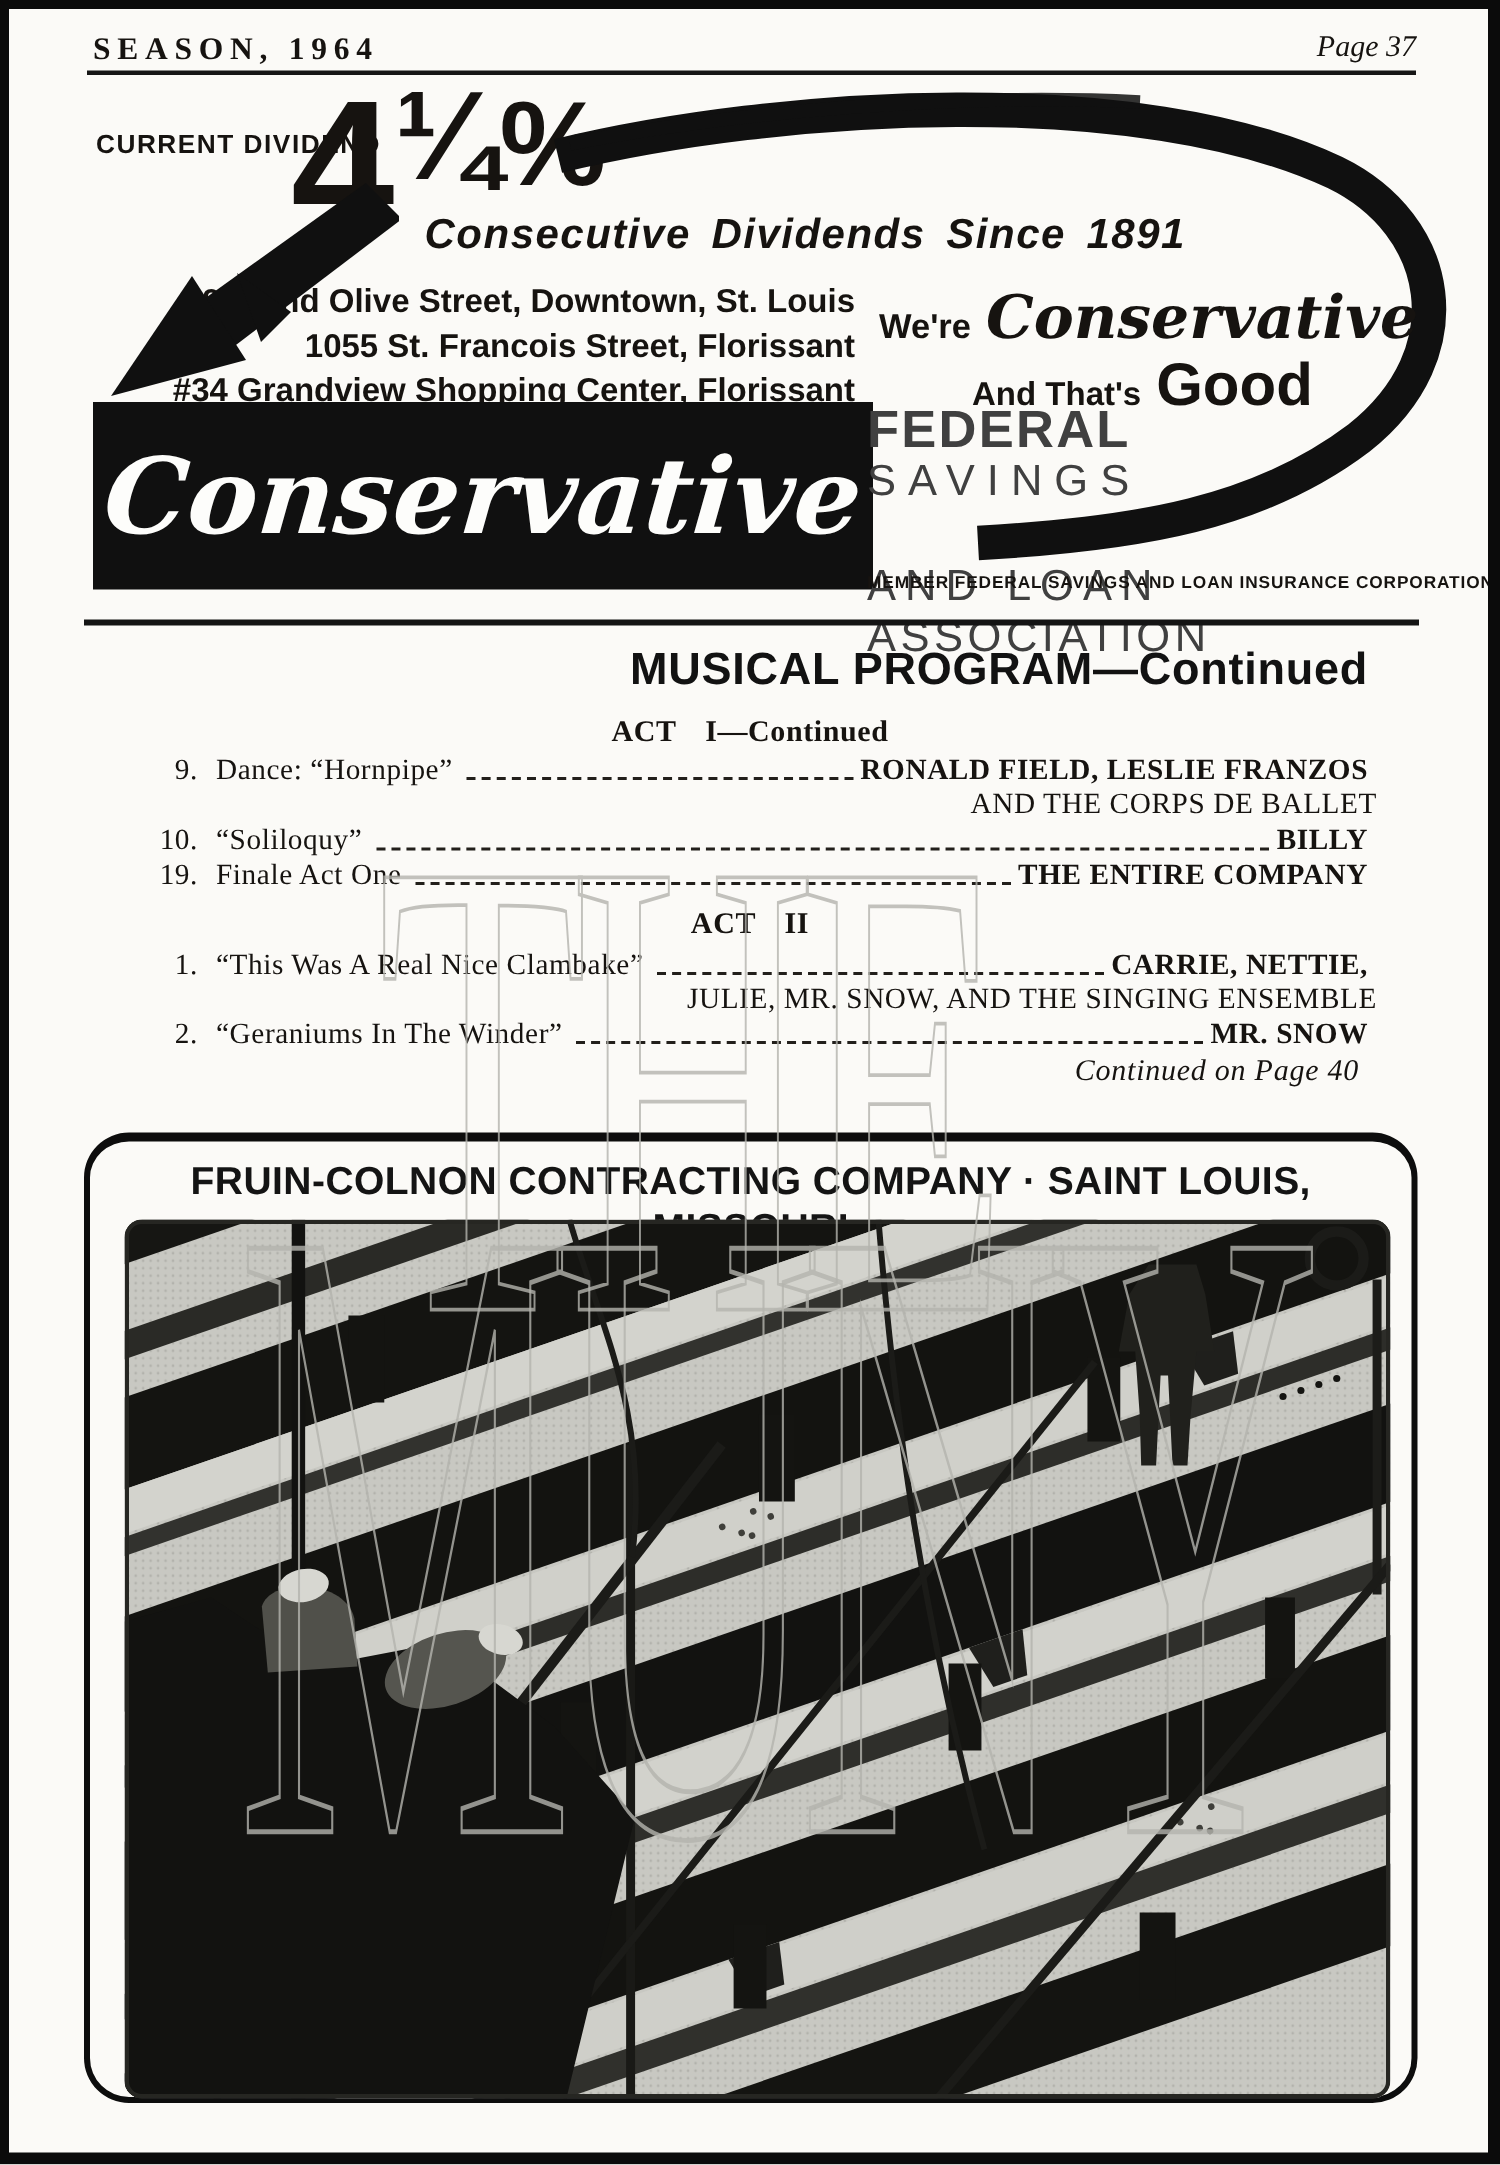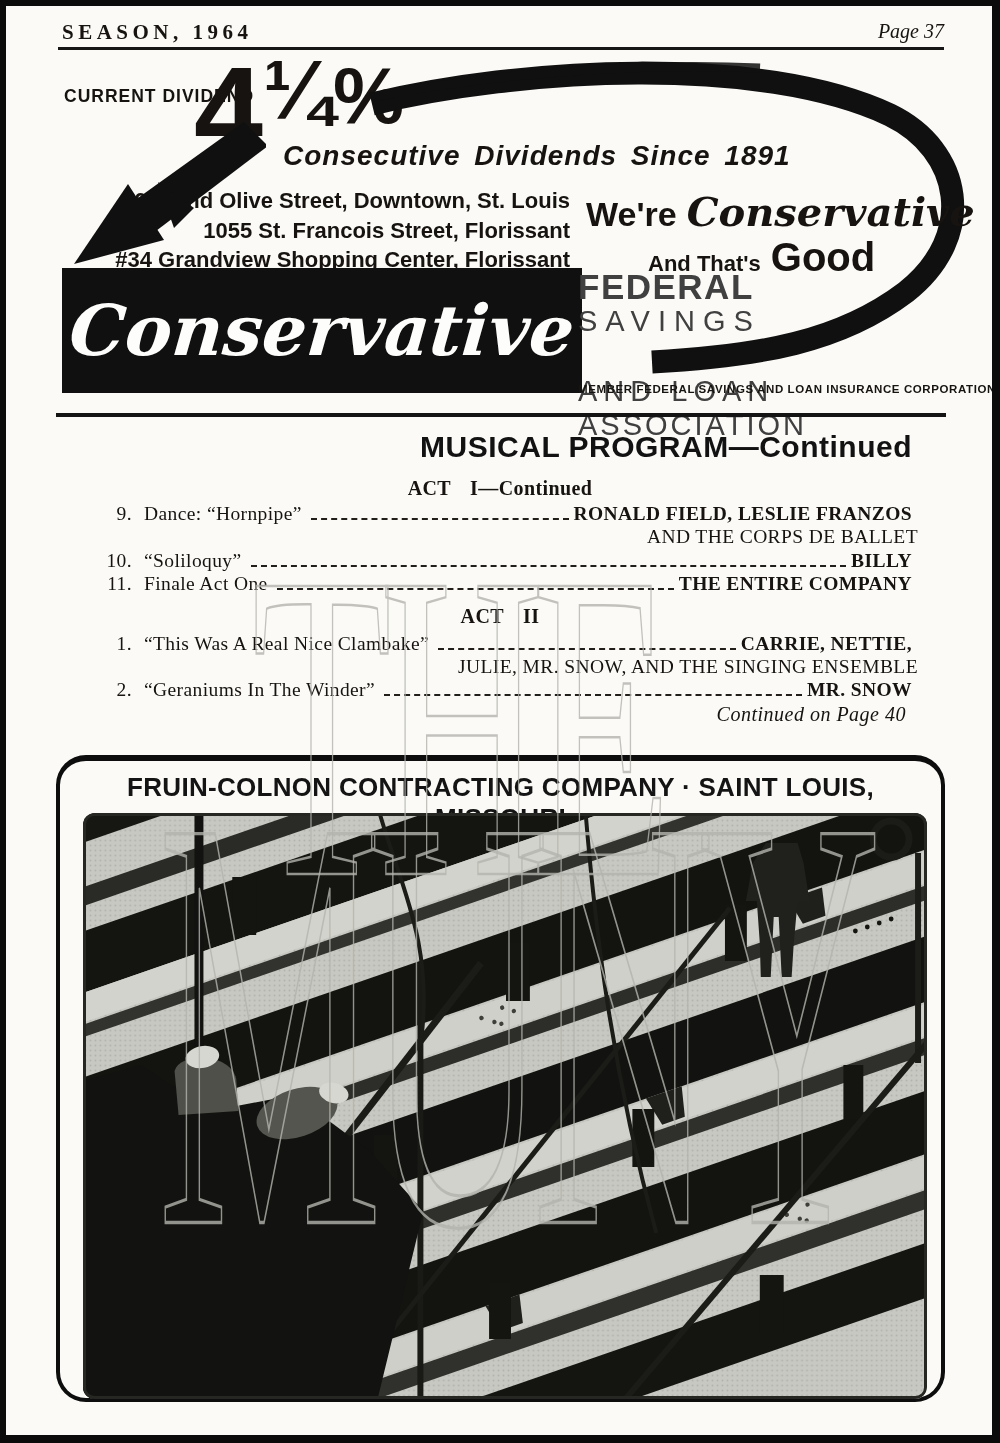--- a/index.html
+++ b/index.html
@@ -16,21 +16,21 @@
   .cur-div{position:absolute;left:64px;top:86px;font-size:17.5px;font-weight:bold;letter-spacing:1px;}
   .rate{position:absolute;left:194px;top:48px;font-weight:bold;line-height:1;white-space:nowrap;}
   .rate .r4{font-size:124px;}
   .rate .rf{font-size:84px;vertical-align:34px;}
   .rate .rp{font-size:80px;vertical-align:30px;}
   .tagline{position:absolute;left:283px;top:140px;font-size:28px;font-weight:bold;font-style:italic;
            letter-spacing:1px;word-spacing:5px;}
   .addrs{position:absolute;left:92px;top:186px;width:478px;text-align:right;font-size:22px;
          font-weight:bold;line-height:29.5px;}
   .were-line{position:absolute;left:586px;top:188px;white-space:nowrap;}
-  .were-line .w1{font-size:34px;font-weight:bold;font-family:"Liberation Sans",sans-serif;}
+  .were-line .w1{font-size:23px;font-weight:bold;font-family:"Liberation Sans",sans-serif;}
   .were-line .w2{font-size:40px;font-weight:bold;font-style:italic;font-family:"DejaVu Serif",serif;
                  margin-left:10px;}
   .thats-line{position:absolute;left:648px;top:235px;white-space:nowrap;}
   .thats-line .t1{font-size:22px;font-weight:bold;font-family:"Liberation Sans",sans-serif;}
   .thats-line .t2{font-size:40px;font-weight:bold;font-family:"Liberation Sans",sans-serif;margin-left:10px;}
   .cons-box{position:absolute;left:62px;top:268px;width:520px;height:125px;background:#101010;
             display:flex;align-items:center;justify-content:center;}
   .cons-box .script{font-family:"DejaVu Serif",serif;font-style:italic;font-weight:bold;
             font-size:70px;color:#fdfdfb;transform:skewX(-5deg);}
   .fed{position:absolute;left:578px;top:270px;line-height:34px;color:#404040;}
@@ -138,21 +138,21 @@
     <div class="pcont" style="top:101px;">AND THE CORPS DE BALLET</div>
 
     <div class="prow" style="top:125px;">
       <span class="num">10.</span>
       <span class="ttl">“Soliloquy”</span>
       <span class="lead"></span>
       <span class="names">BILLY</span>
     </div>
 
     <div class="prow" style="top:148px;">
-      <span class="num">11.</span>
+      <span class="num">19.</span>
       <span class="ttl">Finale Act One</span>
       <span class="lead"></span>
       <span class="names">THE ENTIRE COMPANY</span>
     </div>
 
     <div class="acthead" style="top:180px;">ACT II</div>
 
     <div class="prow" style="top:208px;">
       <span class="num">1.</span>
       <span class="ttl">“This Was A Real Nice Clambake”</span>

